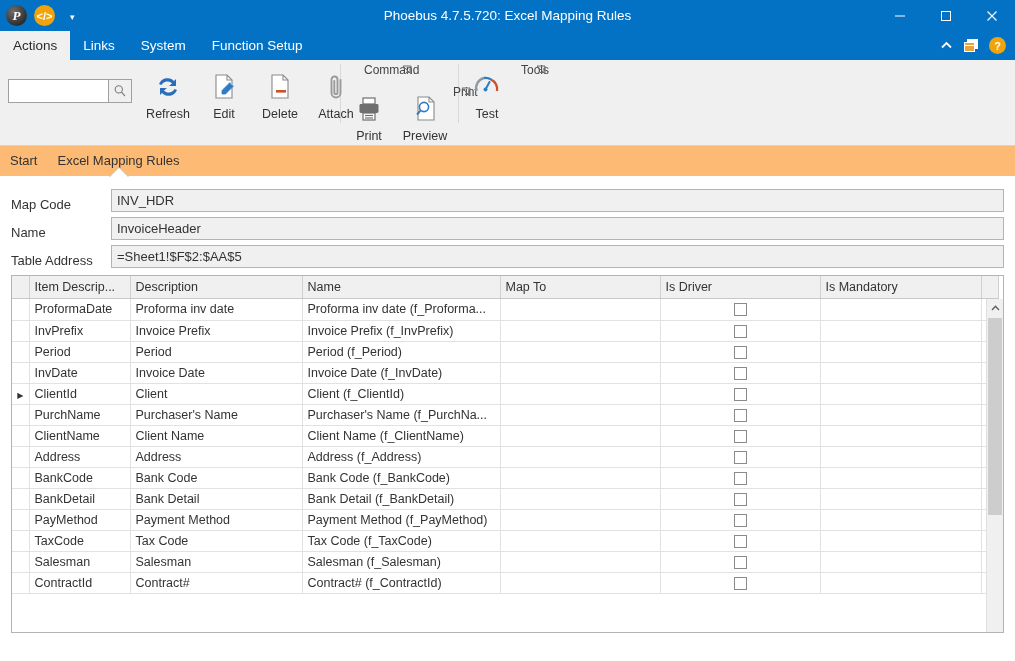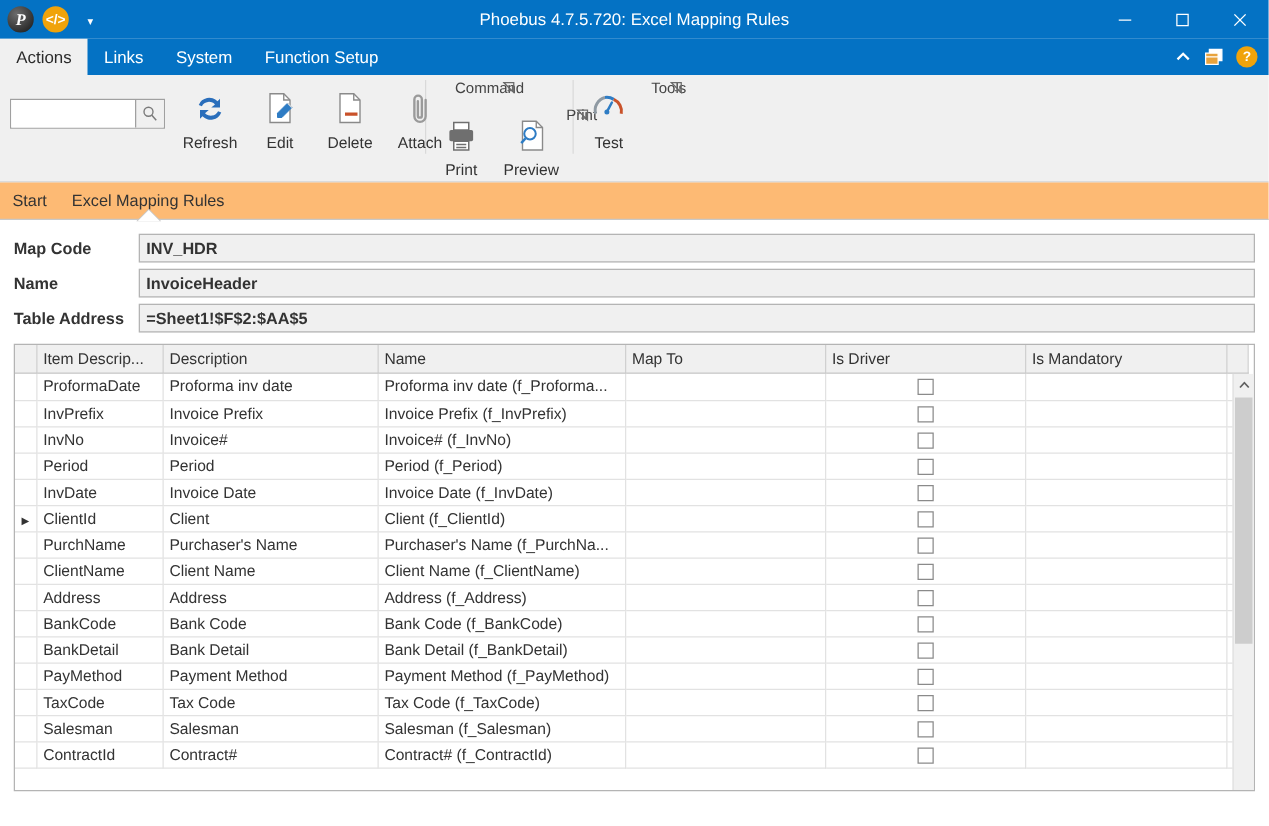--- a/index.html
+++ b/index.html
@@ -147,21 +147,21 @@
     transform: translateX(-50%);
     width: 0; height: 0;
     border-left: 10px solid transparent;
     border-right: 10px solid transparent;
     border-bottom: 10px solid #c8c8c8;
     z-index: 2;
   }
 
   
   .formarea { padding: 8px 11px 0 11px; background: #ffffff; }
-  .frow { display: flex; align-items: center; height: 28px; font-weight: bold; }
+  .frow { display: flex; align-items: flex-end; height: 28px; }
   .flabel { width: 100px; font-size: 13px; color: #333; flex: none; }
   .fctl {
     flex: 1; height: 23px; border: 1px solid #b4b4b4; background: #f0f0f0;
     display: flex; align-items: center;
   }
   .fctl .val { padding: 0 5px; font-size: 13px; color: #333; }
   .fdrop {
     width: 17px; height: 21px; border-left: 1px solid #b4b4b4;
     margin-left: auto; display: flex; align-items: center; justify-content: center;
     background: #f0f0f0;
@@ -491,30 +491,20 @@
             <td>InvPrefix</td>
             <td>Invoice Prefix</td>
             <td>Invoice Prefix (f_InvPrefix)</td>
             <td></td>
             <td class="chk"><span class="cbox"></span></td>
             <td></td>
             <td class="scrollgap"></td>
           </tr>
           <tr>
             <td class="rowhdr"></td>
-            <td>InvNo</td>
-            <td>Invoice#</td>
-            <td>Invoice# (f_InvNo)</td>
-            <td></td>
-            <td class="chk"><span class="cbox"></span></td>
-            <td></td>
-            <td class="scrollgap"></td>
-          </tr>
-          <tr>
-            <td class="rowhdr"></td>
             <td>Period</td>
             <td>Period</td>
             <td>Period (f_Period)</td>
             <td></td>
             <td class="chk"><span class="cbox"></span></td>
             <td></td>
             <td class="scrollgap"></td>
           </tr>
           <tr>
             <td class="rowhdr"></td>

